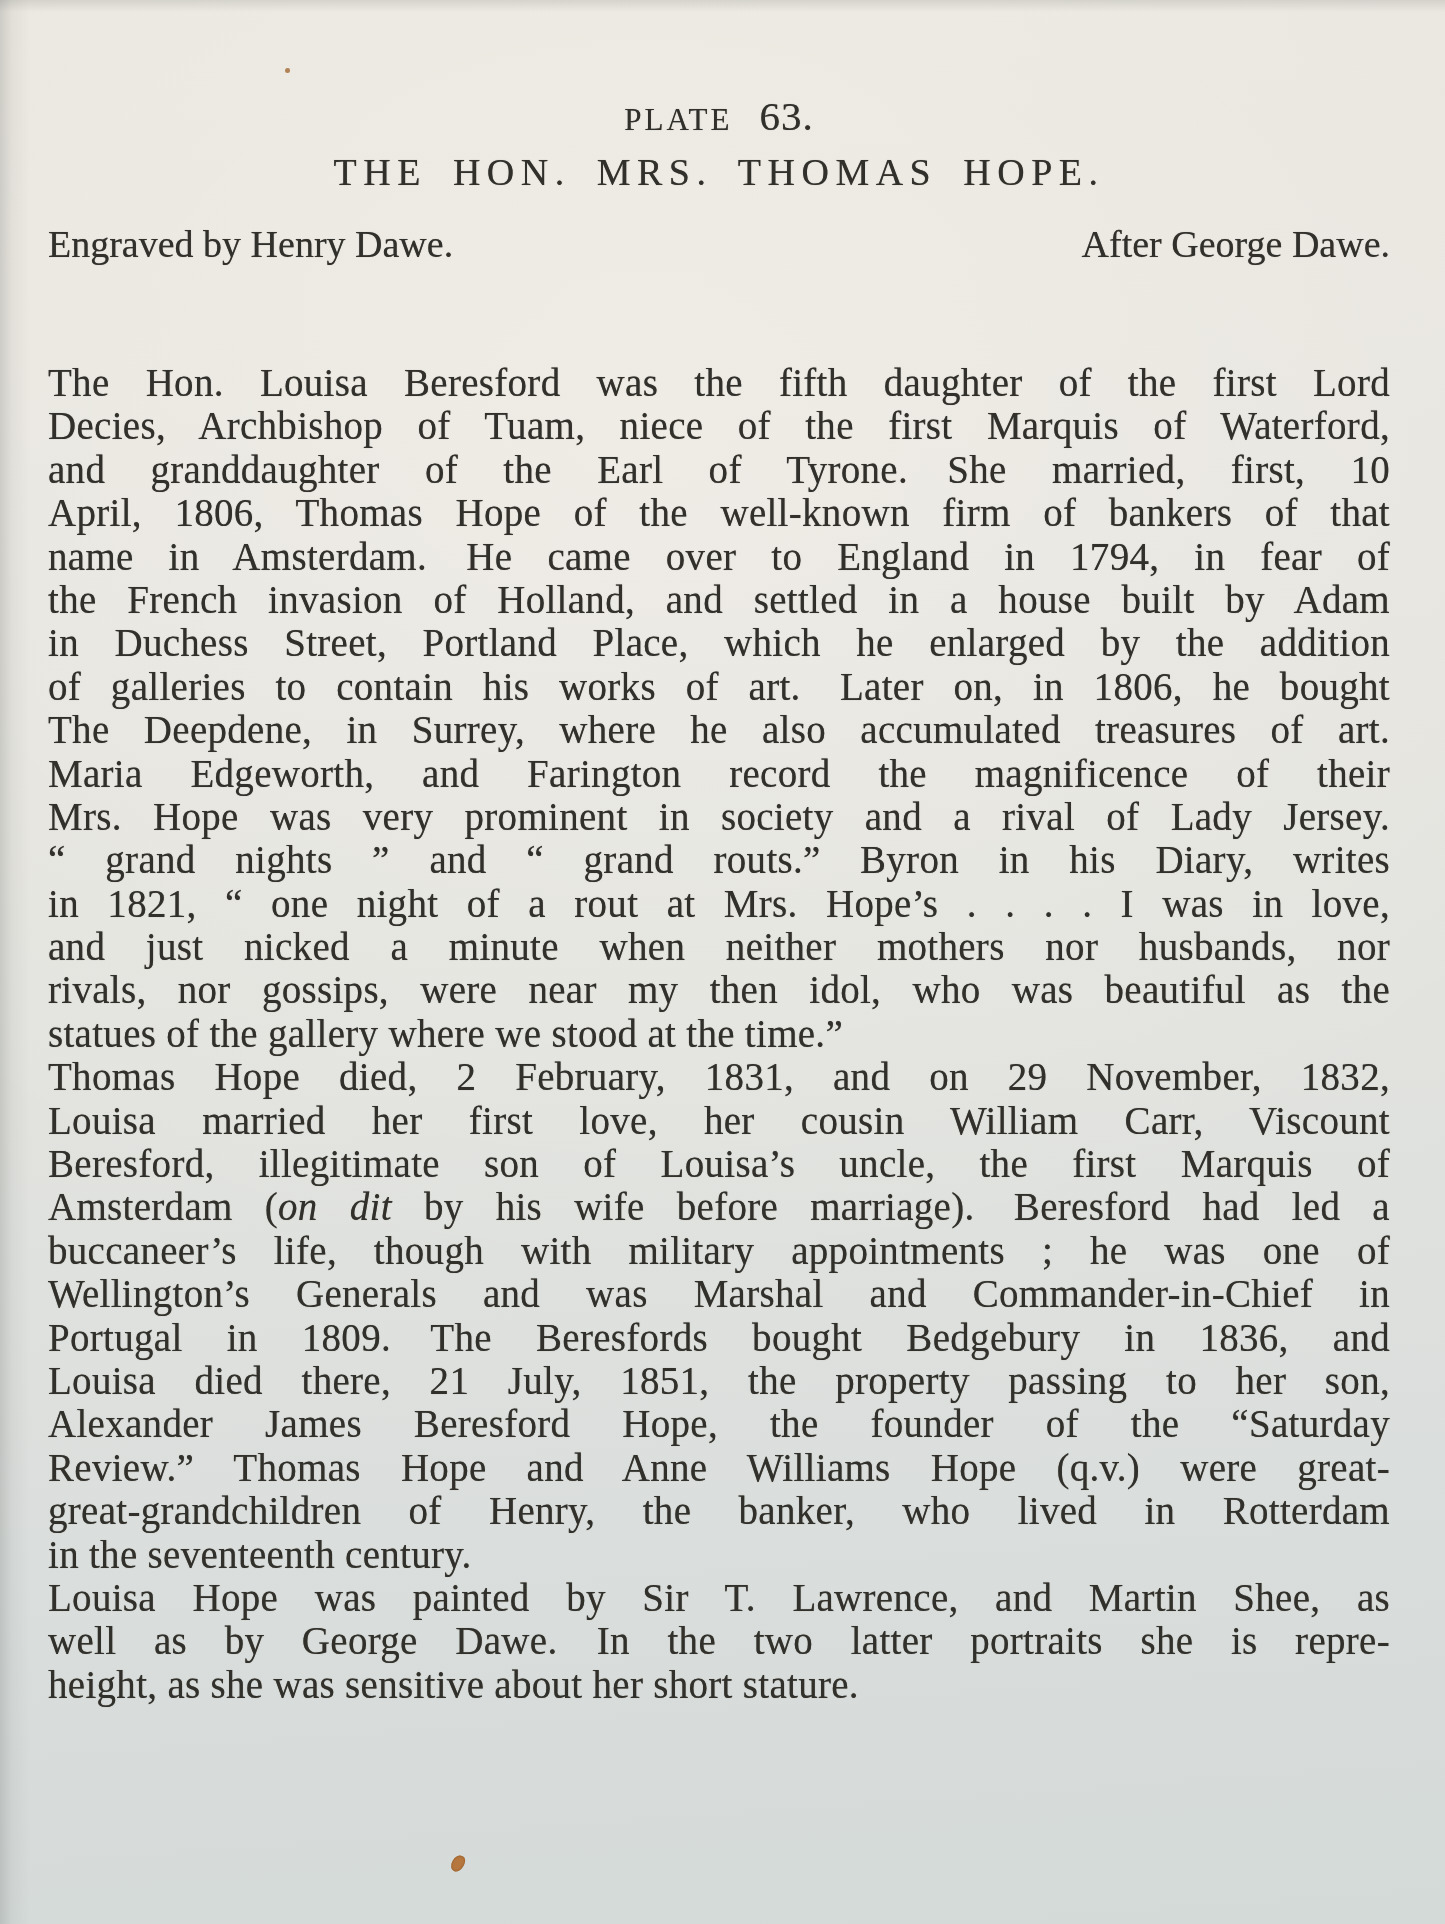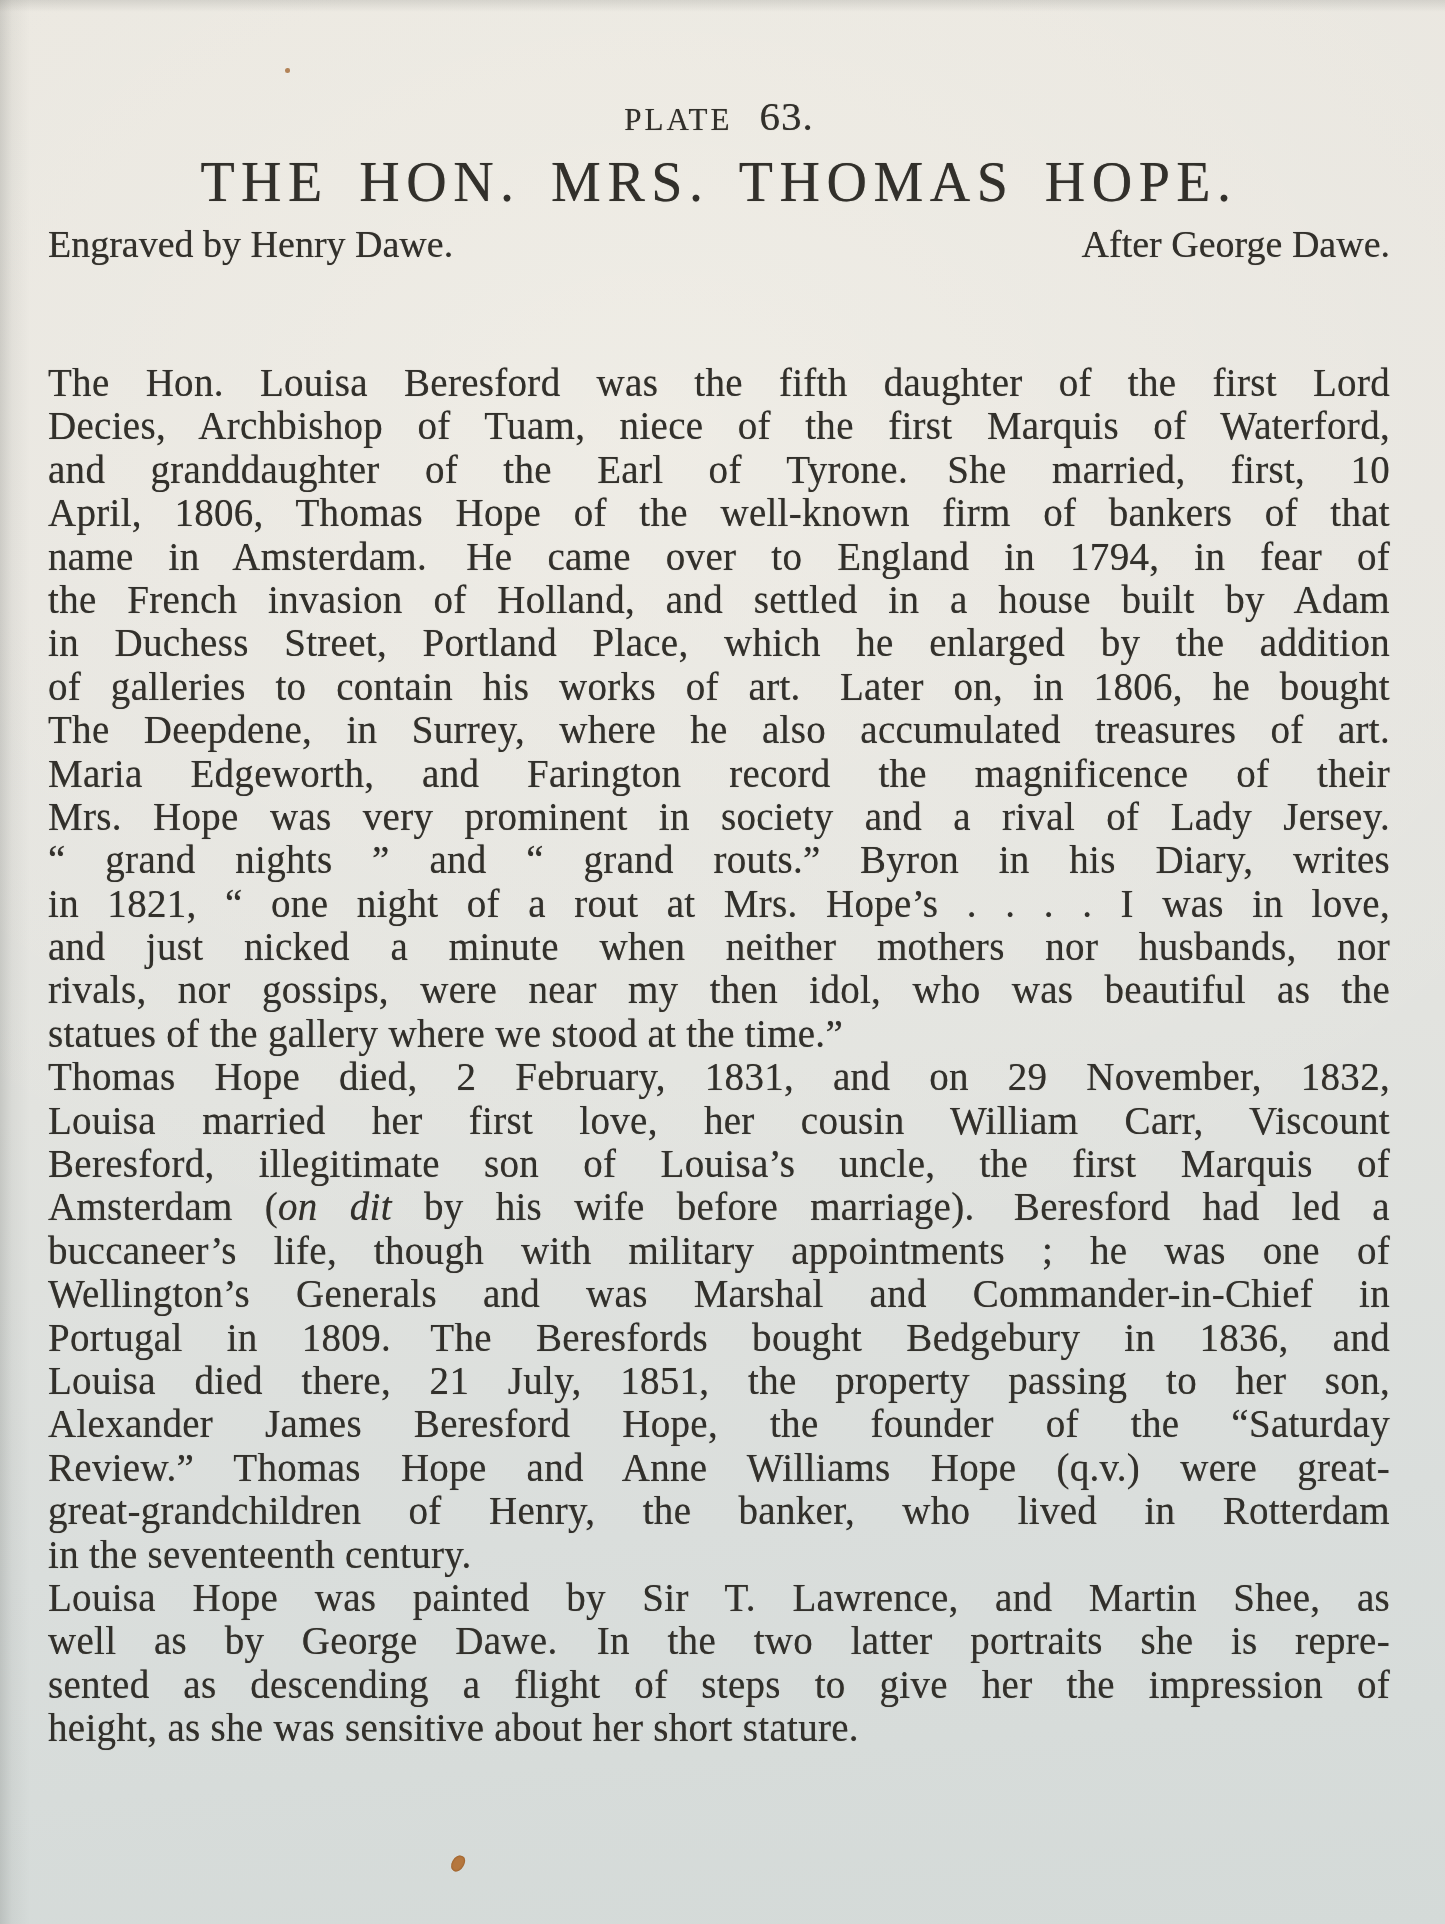--- a/index.html
+++ b/index.html
@@ -42,21 +42,21 @@
     letter-spacing: 3px;
   }
   .plate-number {
     font-size: 41px;
     letter-spacing: 1px;
   }
   .page-title {
     position: absolute;
     left: 48px; width: 1342px; top: 150px;
     text-align: center;
-    font-size: 56px;
+    font-size: 38px;
     letter-spacing: 6.5px;
     word-spacing: 10px;
     white-space: nowrap;
   }
   .byline-row {
     position: absolute;
     left: 48px; width: 1342px; top: 222px;
     display: flex;
     justify-content: space-between;
     font-size: 38px;
@@ -149,21 +149,20 @@
         <div class="line">Portugal in 1809. The Beresfords bought Bedgebury in 1836, and</div>
         <div class="line">Louisa died there, 21 July, 1851, the property passing to her son,</div>
         <div class="line">Alexander James Beresford Hope, the founder of the “Saturday</div>
         <div class="line">Review.” Thomas Hope and Anne Williams Hope (q.v.) were great-</div>
         <div class="line">great-grandchildren of Henry, the banker, who lived in Rotterdam</div>
         <div class="line last">in the seventeenth century.</div>
       </div>
       <div>
         <div class="line">Louisa Hope was painted by Sir T. Lawrence, and Martin Shee, as</div>
         <div class="line">well as by George Dawe. In the two latter portraits she is repre-</div>
-        <div class="line">sented as descending a flight of steps to give her the impression of</div>
         <div class="line last">height, as she was sensitive about her short stature.</div>
       </div>
     </div>
 
   <div class="speck speck-top"></div>
   <div class="speck speck-bottom"></div>
 
 </div>
 
 </body></html>

